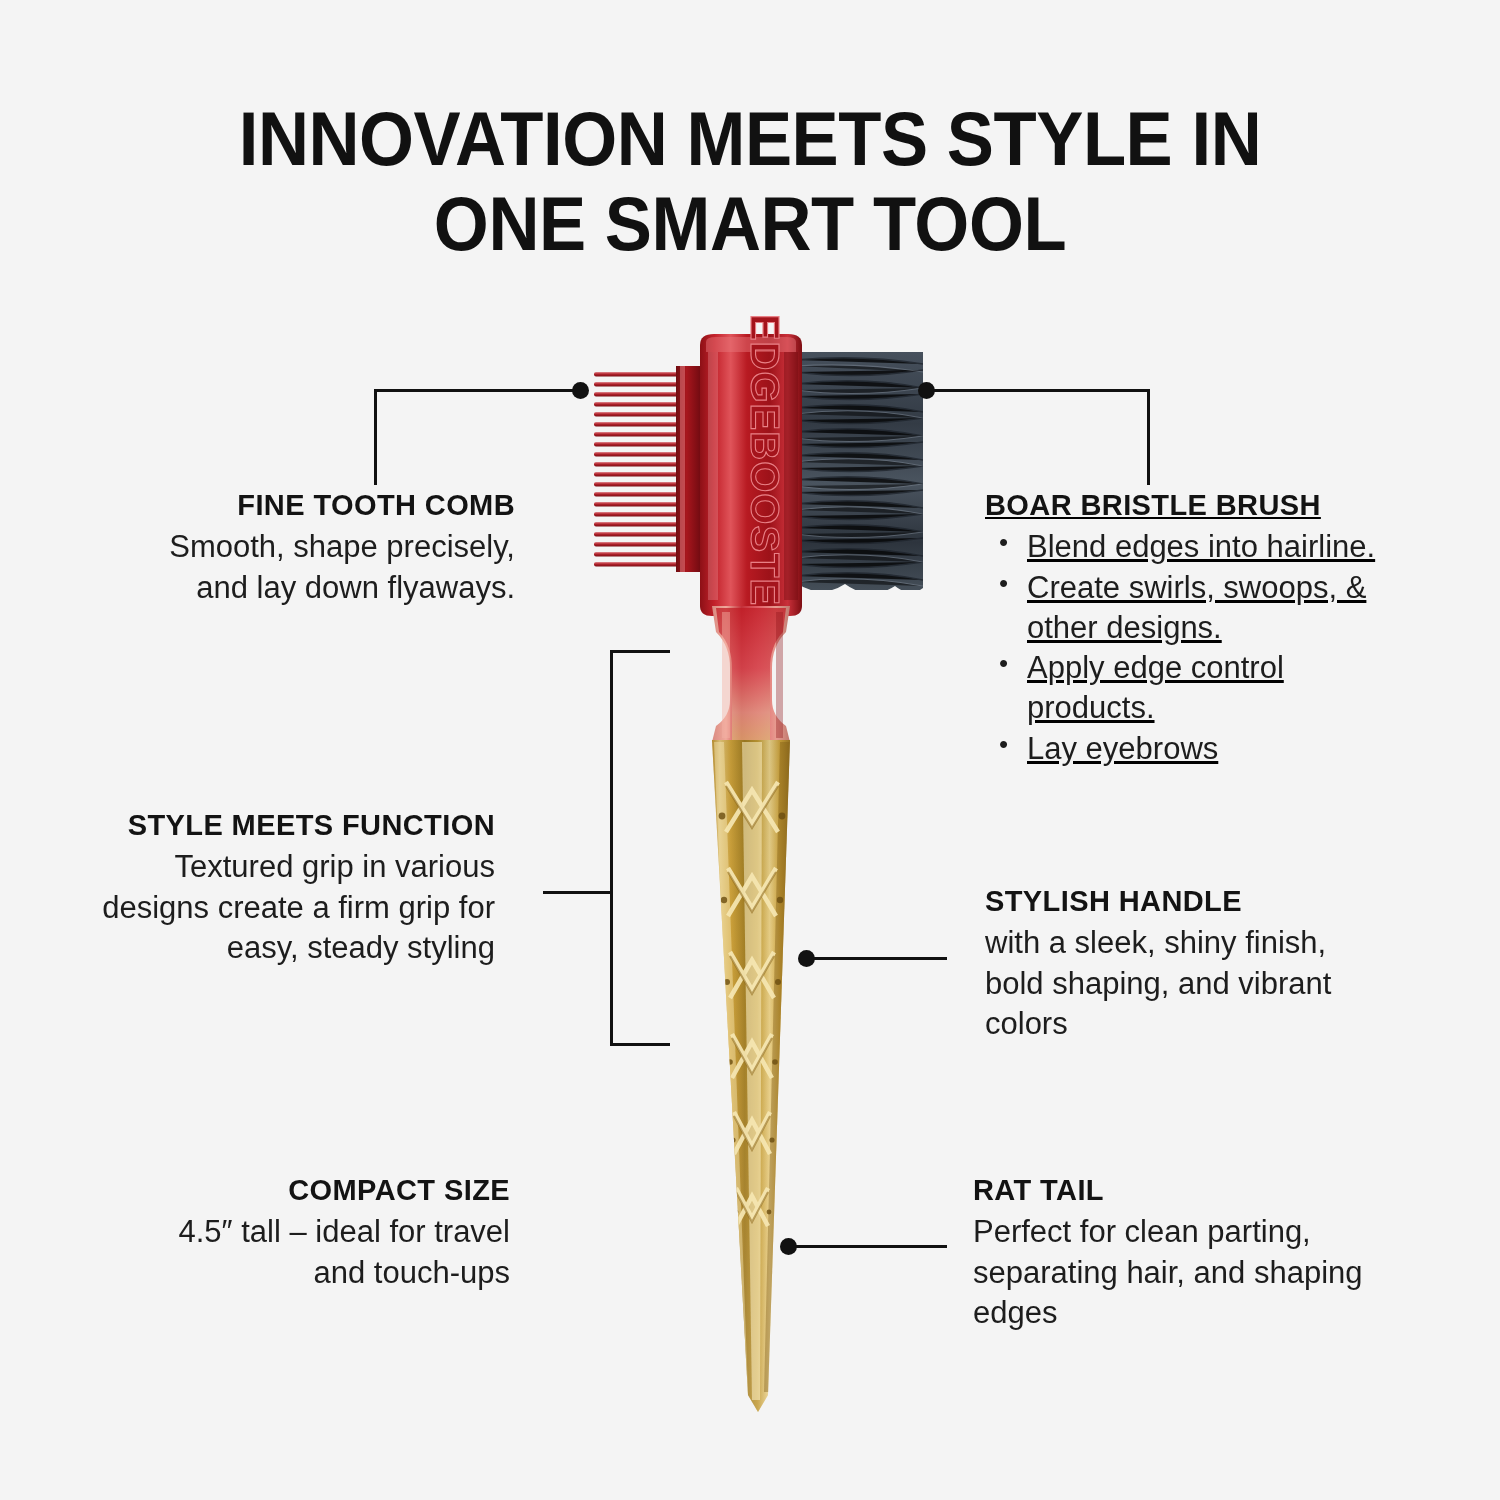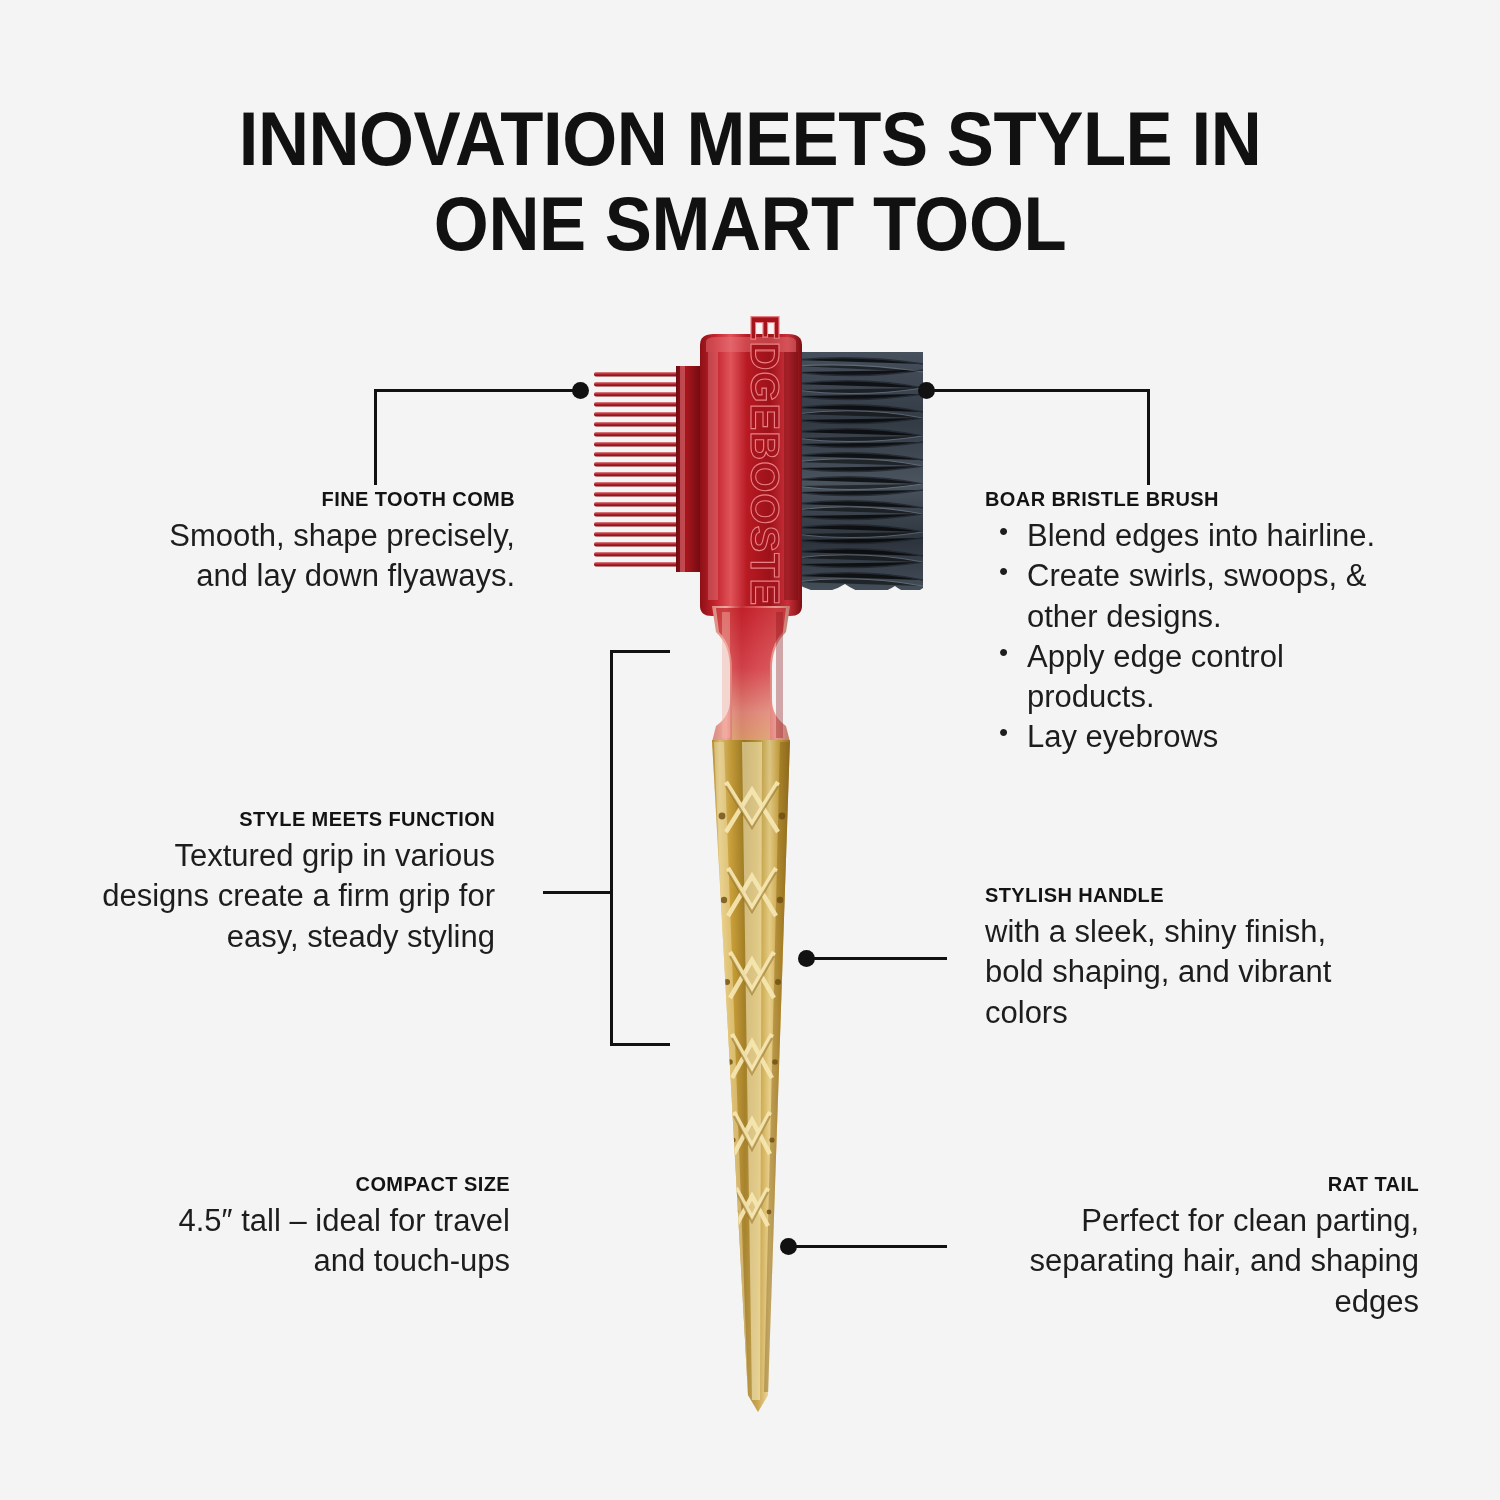--- a/index.html
+++ b/index.html
@@ -35,21 +35,21 @@
     color: #111111;
     transform: scaleX(0.93);
     transform-origin: center;
     white-space: nowrap;
   }
 
   
   .block { position: absolute; }
   .block h3 {
     margin: 0 0 4px 0;
-    font-size: 20px;
+    font-size: 29px;
     font-weight: 700;
     letter-spacing: 0.4px;
     color: #131313;
     line-height: 1.25;
   }
   .block p {
     margin: 0;
     font-size: 31px;
     font-weight: 400;
     line-height: 1.30;
@@ -334,21 +334,21 @@
   <div class="leader h" style="left:810px; top:957px; width:137px;"></div>
 
   <div class="dot" style="left:780px; top:1238px;"></div>
   <div class="leader h" style="left:792px; top:1245px; width:155px;"></div>
 
   <div class="block right-align" style="left:140px; top:487px; width:375px;">
     <h3>FINE TOOTH COMB</h3>
     <p>Smooth, shape precisely, and lay down flyaways.</p>
   </div>
 
-  <div class="block left-align" style="left:985px; top:487px; width:430px;">
+  <div class="block left-align" style="left:985px; top:487px; width:430px;text-decoration:underline;">
     <h3>BOAR BRISTLE BRUSH</h3>
     <ul class="bullets">
       <li>Blend edges into hairline.</li>
       <li>Create swirls, swoops, &amp; other designs.</li>
       <li>Apply edge control products.</li>
       <li>Lay eyebrows</li>
     </ul>
   </div>
 
   <div class="block right-align" style="left:100px; top:807px; width:395px;">
@@ -359,18 +359,18 @@
   <div class="block left-align" style="left:985px; top:883px; width:400px;">
     <h3>STYLISH HANDLE</h3>
     <p>with a sleek, shiny finish, bold shaping, and vibrant colors</p>
   </div>
 
   <div class="block right-align" style="left:155px; top:1172px; width:355px;">
     <h3>COMPACT SIZE</h3>
     <p>4.5″ tall – ideal for travel and touch-ups</p>
   </div>
 
-  <div class="block left-align" style="left:1019px; top:1172px; width:400px;text-align:right;">
+  <div class="block left-align" style="left:973px; top:1172px; width:400px;">
     <h3>RAT TAIL</h3>
     <p>Perfect for clean parting, separating hair, and shaping edges</p>
   </div>
 
 </div>
 
 </body></html>

